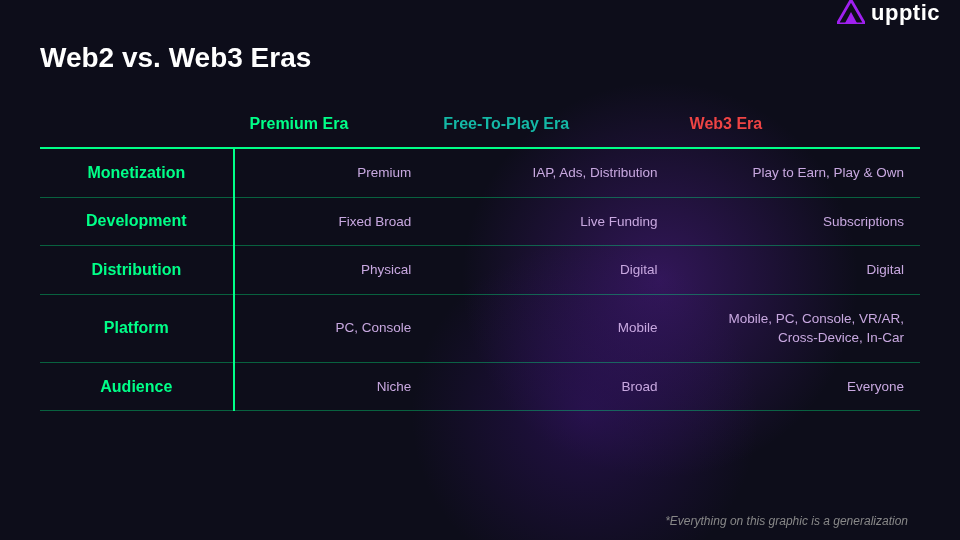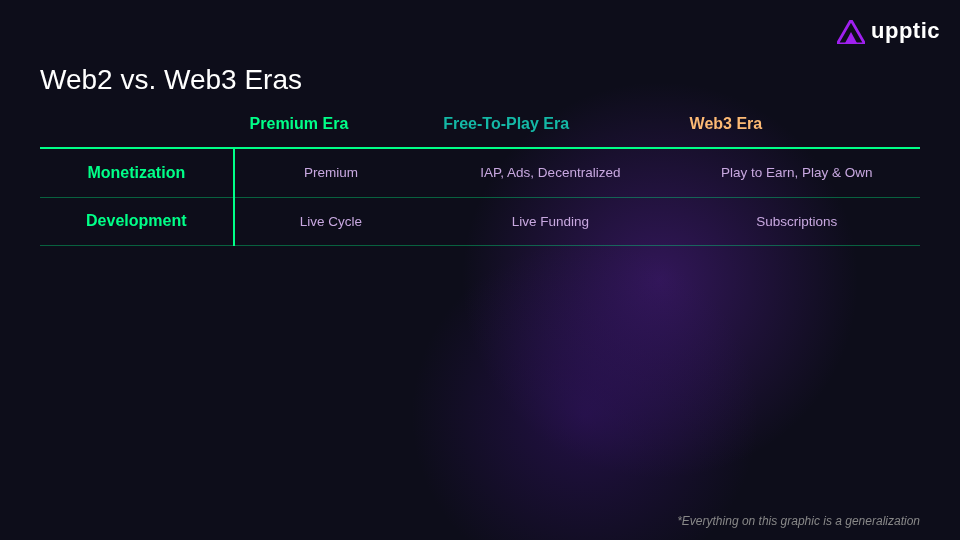--- a/index.html
+++ b/index.html
@@ -32,24 +32,24 @@
       border-radius: 50%;
       background: radial-gradient(circle, rgba(60, 20, 120, 0.45) 0%, transparent 70%);
       bottom: -50px;
       right: 200px;
       pointer-events: none;
     }
 
     
     .logo {
       position: absolute;
-      top: 18px;
+      top: 0;
       right: 20px;
       display: flex;
-      align-items: flex-end;
+      align-items: flex-start;
       gap: 6px;
     }
 
     .logo-icon {
       width: 28px;
       height: 24px;
     }
 
     .logo-text {
       color: #ffffff;
@@ -58,22 +58,21 @@
       letter-spacing: 0.5px;
     }
 
     
     .page-title {
       position: absolute;
       top: 42px;
       left: 40px;
       color: #ffffff;
       font-size: 28px;
-      font-weight: normal;
-      margin-top: 22px;
+      font-weight: bold;
     }
 
     
     .table-container {
       position: absolute;
       top: 105px;
       left: 40px;
       right: 40px;
       bottom: 40px;
     }
@@ -105,21 +104,21 @@
 
     th.col-header-premium {
       color: #00ff88;
     }
 
     th.col-header-ftp {
       color: #14b8a6;
     }
 
     th.col-header-web3 {
-      color: #fdba74;
+      color: #ef4444;
     }
 
     th.col-header-empty {
       color: transparent;
     }
 
     
     tbody tr {
       border-bottom: 1px solid rgba(0, 255, 136, 0.35);
     }
@@ -138,27 +137,28 @@
       font-weight: bold;
       text-align: center;
       border-right: 2px solid #00ff88;
     }
 
     
     td.data-cell {
       color: #c8a8e0;
       font-size: 13.5px;
       line-height: 1.45;
+      text-align: right;
     }
 
     
     .footnote {
       position: absolute;
       bottom: 12px;
-      right: 40px;
+      right: 52px;
       color: #888;
       font-size: 12px;
       font-style: italic;
     }
   </style>
 </head>
 <body>
 
 <div class="bg-circle-1"></div>
 <div class="bg-circle-2"></div>
@@ -186,26 +186,44 @@
         <th class="col-header-empty"></th>
         <th class="col-header-premium">Premium Era</th>
         <th class="col-header-ftp">Free-To-Play Era</th>
         <th class="col-header-web3">Web3 Era</th>
       </tr>
     </thead>
     <tbody id="table-body">
     <tr>
           <td class="row-label">Monetization</td>
           <td class="data-cell">Premium</td>
-          <td class="data-cell">IAP, Ads, Decentralized</td>
+          <td class="data-cell">IAP, Ads, Distribution</td>
           <td class="data-cell">Play to Earn, Play &amp; Own</td>
         </tr>
         <tr>
           <td class="row-label">Development</td>
-          <td class="data-cell">Live Cycle</td>
+          <td class="data-cell">Fixed Broad</td>
           <td class="data-cell">Live Funding</td>
           <td class="data-cell">Subscriptions</td>
+        </tr>
+        <tr>
+          <td class="row-label">Distribution</td>
+          <td class="data-cell">Physical</td>
+          <td class="data-cell">Digital</td>
+          <td class="data-cell">Digital</td>
+        </tr>
+        <tr>
+          <td class="row-label">Platform</td>
+          <td class="data-cell">PC, Console</td>
+          <td class="data-cell">Mobile</td>
+          <td class="data-cell">Mobile, PC, Console, VR/AR, Cross-Device, In-Car</td>
+        </tr>
+        <tr>
+          <td class="row-label">Audience</td>
+          <td class="data-cell">Niche</td>
+          <td class="data-cell">Broad</td>
+          <td class="data-cell">Everyone</td>
         </tr>
       </tbody>
   </table>
 </div>
 
 <div class="footnote">*Everything on this graphic is a generalization</div>
 
 </body></html>

